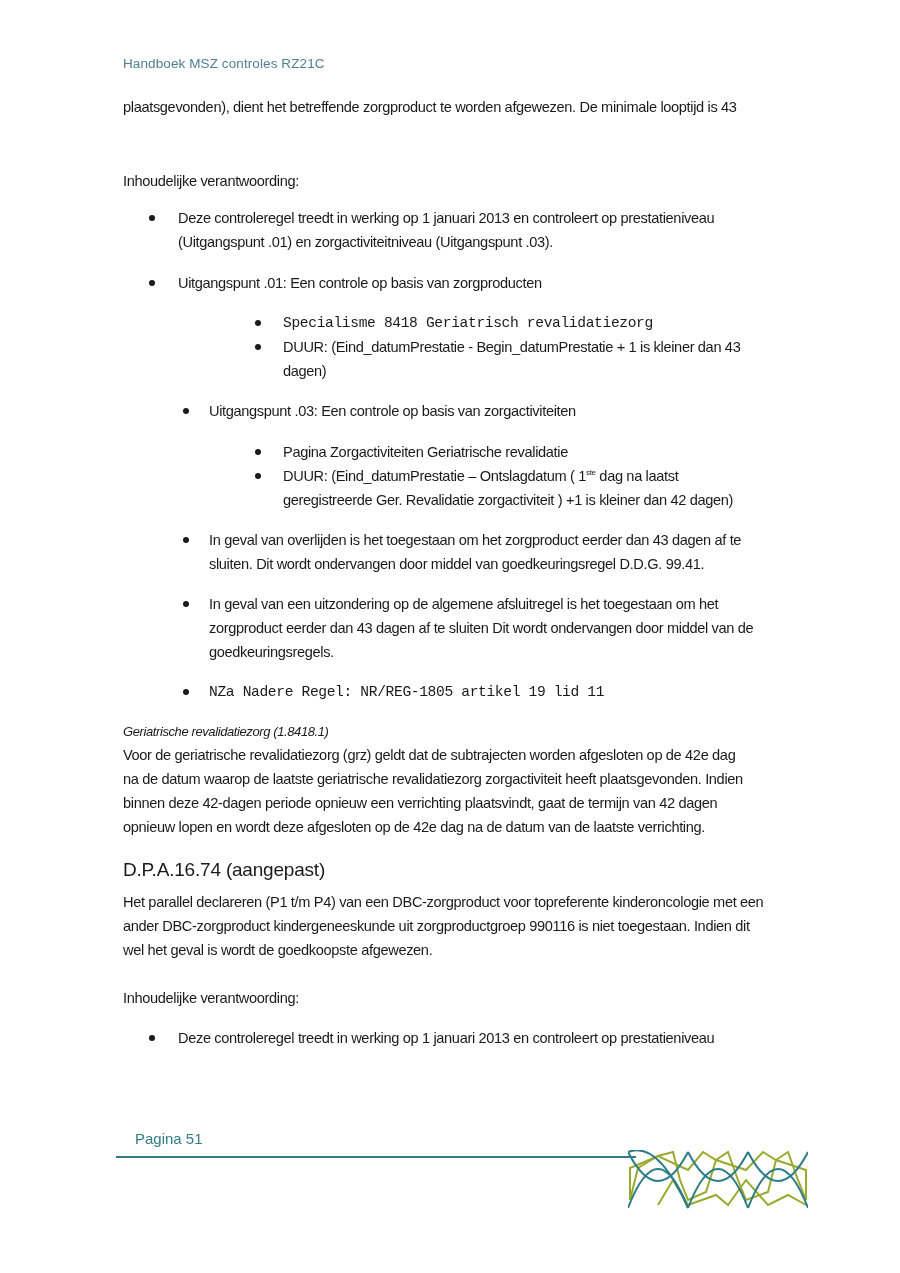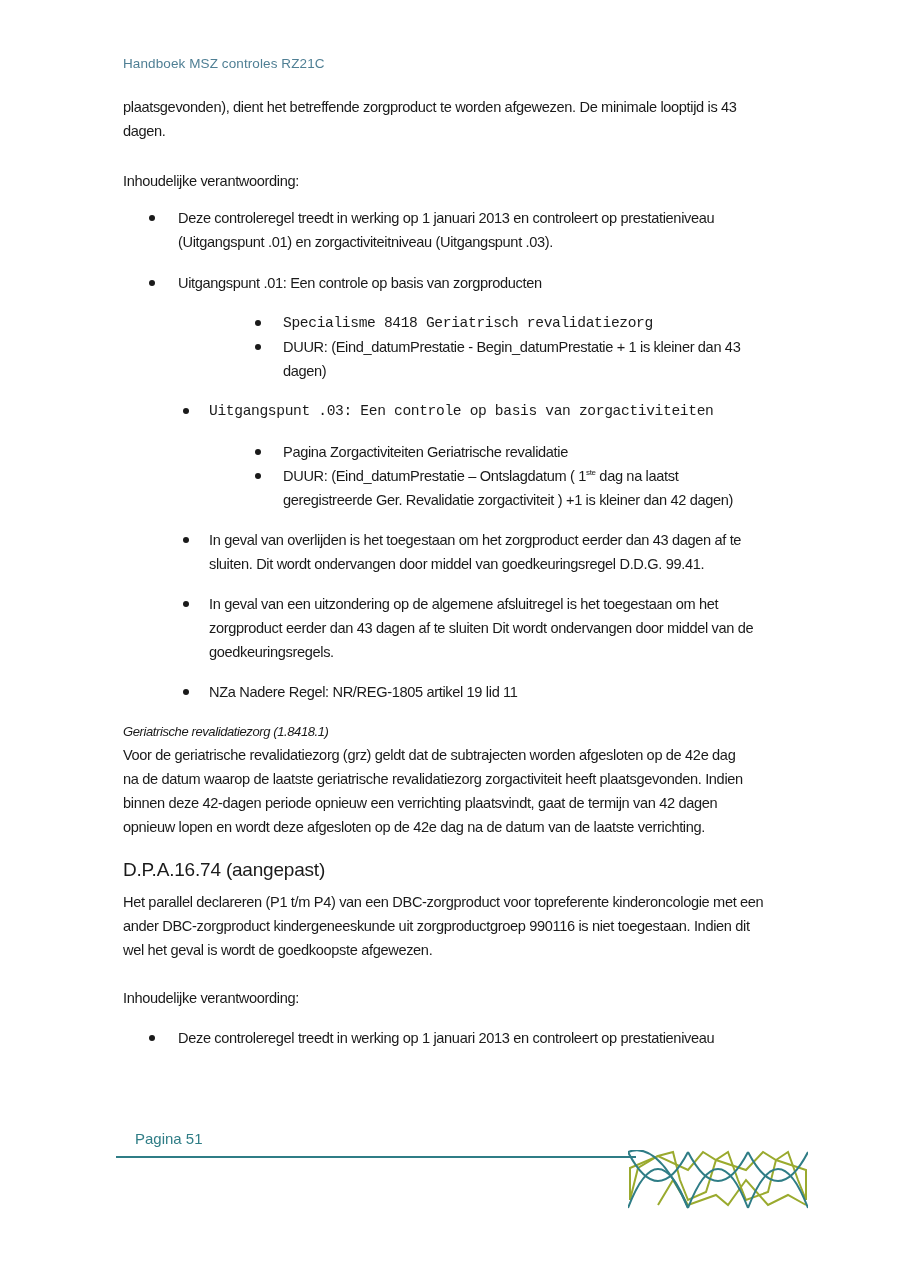--- a/index.html
+++ b/index.html
@@ -18,21 +18,20 @@
   </style>
 </head>
 <body>
 
 <div class="page">
 
   <div class="header-title">Handboek MSZ controles RZ21C</div>
 
   <div class="abs p" style="left:107px; top:95px;">
     <div>plaatsgevonden), dient het betreffende zorgproduct te worden afgewezen. De minimale looptijd is 43</div>
-    <div>dagen.</div>
   </div>
 
   <div class="abs p" style="left:107px; top:169px;">Inhoudelijke verantwoording:</div>
 
   <div class="bullet" style="left:133px; top:215px;"></div>
   <div class="abs p" style="left:162px; top:206px;">
     <div>Deze controleregel treedt in werking op 1 januari 2013 en controleert op prestatieniveau</div>
     <div>(Uitgangspunt .01) en zorgactiviteitniveau (Uitgangspunt .03).</div>
   </div>
 
@@ -41,21 +40,21 @@
 
   <div class="bullet" style="left:239px; top:320px;"></div>
   <div class="abs p" style="left:267px; top:311px;font-family:Liberation Mono, monospace;">Specialisme 8418 Geriatrisch revalidatiezorg</div>
   <div class="bullet" style="left:239px; top:344px;"></div>
   <div class="abs p" style="left:267px; top:335px;">
     <div>DUUR: (Eind_datumPrestatie - Begin_datumPrestatie + 1 is kleiner dan 43</div>
     <div>dagen)</div>
   </div>
 
   <div class="bullet" style="left:167px; top:408px;"></div>
-  <div class="abs p" style="left:193px; top:399px;font-family:Liberation Mono, monospace;">Uitgangspunt .03: Een controle op basis van zorgactiviteiten</div>
+  <div class="abs p" style="left:193px; top:399px;">Uitgangspunt .03: Een controle op basis van zorgactiviteiten</div>
 
   <div class="bullet" style="left:239px; top:449px;"></div>
   <div class="abs p" style="left:267px; top:440px;">Pagina Zorgactiviteiten Geriatrische revalidatie</div>
   <div class="bullet" style="left:239px; top:473px;"></div>
   <div class="abs p" style="left:267px; top:464px;">
     <div><span>DUUR: (Eind_datumPrestatie – Ontslagdatum ( 1</span><sup>ste</sup><span> dag na laatst</span></div>
     <div>geregistreerde Ger. Revalidatie zorgactiviteit ) +1 is kleiner dan 42 dagen)</div>
   </div>
 
   <div class="bullet" style="left:167px; top:537px;"></div>
@@ -65,21 +64,21 @@
   </div>
 
   <div class="bullet" style="left:167px; top:601px;"></div>
   <div class="abs p" style="left:193px; top:592px;">
     <div>In geval van een uitzondering op de algemene afsluitregel is het toegestaan om het</div>
     <div>zorgproduct eerder dan 43 dagen af te sluiten Dit wordt ondervangen door middel van de</div>
     <div>goedkeuringsregels.</div>
   </div>
 
   <div class="bullet" style="left:167px; top:689px;"></div>
-  <div class="abs p" style="left:193px; top:680px;">NZa Nadere Regel: NR/REG-1805 artikel 19 lid 11</div>
+  <div class="abs p" style="left:193px; top:680px;font-family:Liberation Mono, monospace;">NZa Nadere Regel: NR/REG-1805 artikel 19 lid 11</div>
 
   <div class="abs italic" style="left:107px; top:724px;">Geriatrische revalidatiezorg (1.8418.1)</div>
   <div class="abs p" style="left:107px; top:743px;">
     <div>Voor de geriatrische revalidatiezorg (grz) geldt dat de subtrajecten worden afgesloten op de 42e dag</div>
     <div>na de datum waarop de laatste geriatrische revalidatiezorg zorgactiviteit heeft plaatsgevonden. Indien</div>
     <div>binnen deze 42-dagen periode opnieuw een verrichting plaatsvindt, gaat de termijn van 42 dagen</div>
     <div>opnieuw lopen en wordt deze afgesloten op de 42e dag na de datum van de laatste verrichting.</div>
   </div>
 
   <div class="abs heading" style="left:107px; top:859px;">D.P.A.16.74 (aangepast)</div>

